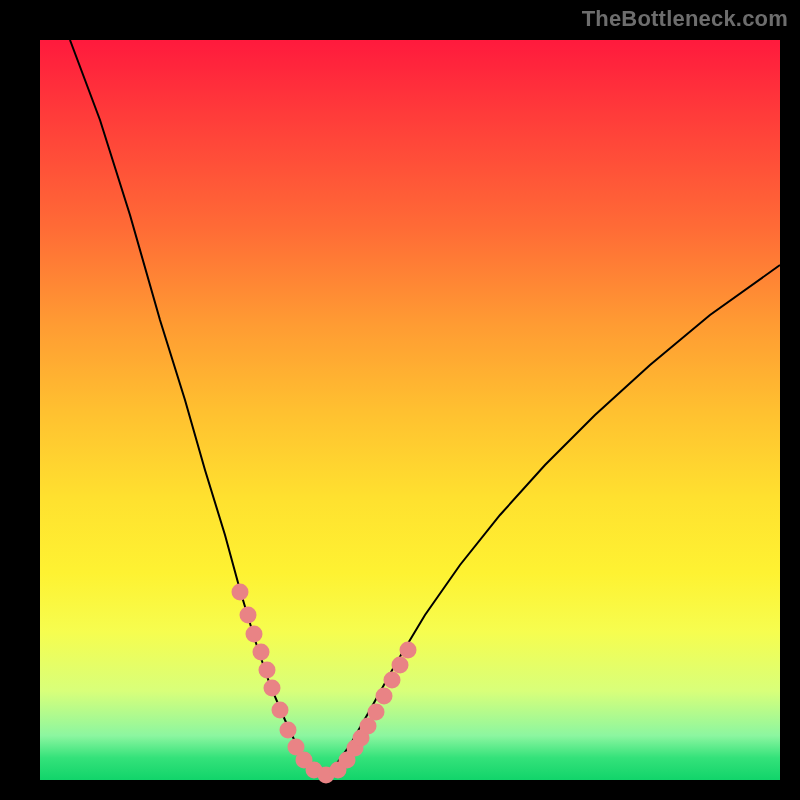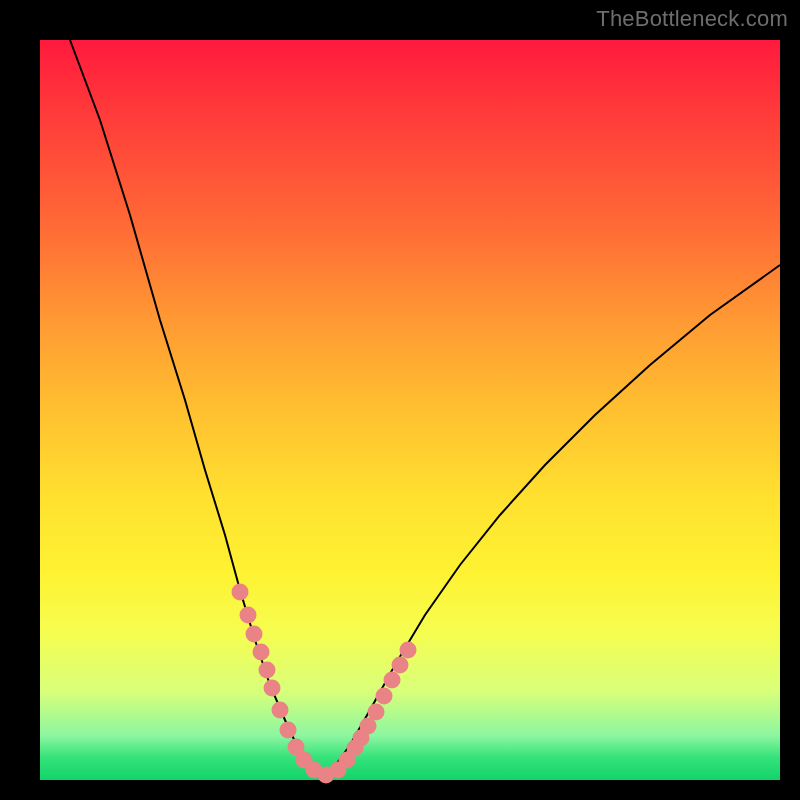--- a/index.html
+++ b/index.html
@@ -40,21 +40,21 @@
       #34e27a 97%,
       #11d46a 100%
     );
   }
   .watermark {
     position: absolute;
     top: 6px;
     right: 12px;
     color: #6d6d6d;
     font-size: 22px;
-    font-weight: 400;
+    font-weight: 700;
     letter-spacing: 0.2px;
     user-select: none;
   }
   svg.curve {
     position: absolute;
     left: 40px;
     top: 40px;
     width: 740px;
     height: 740px;
     overflow: visible;

